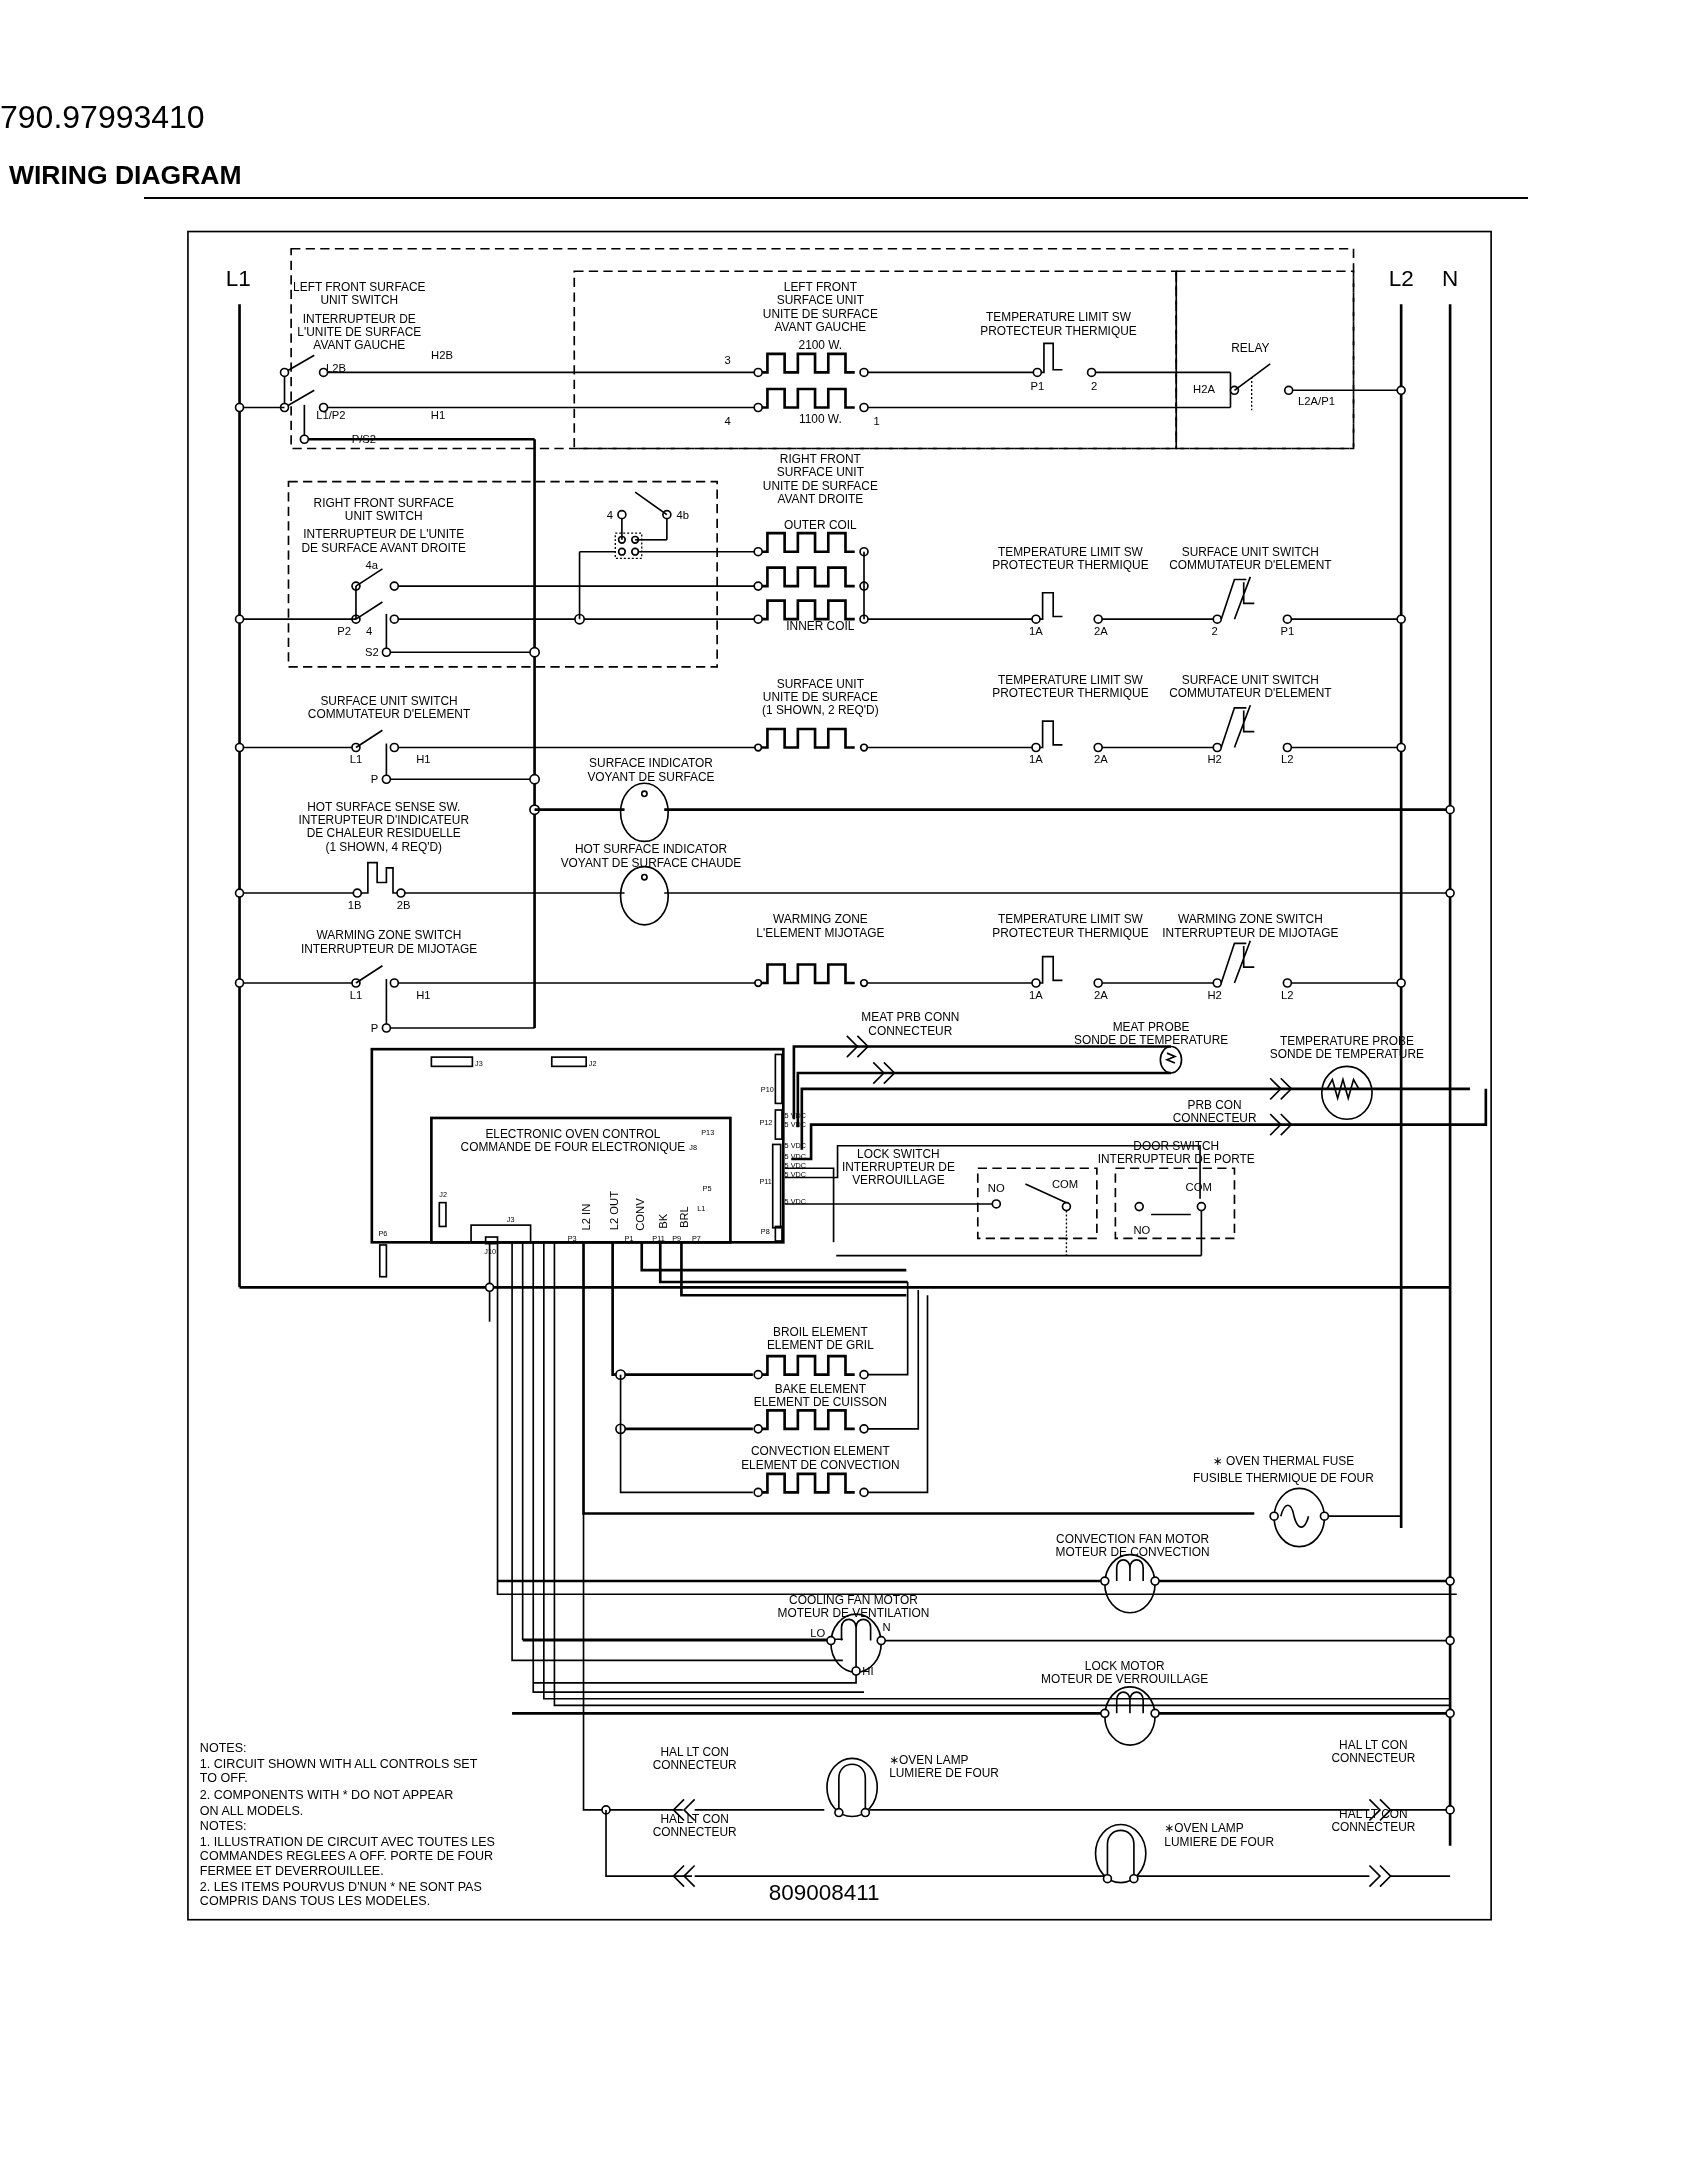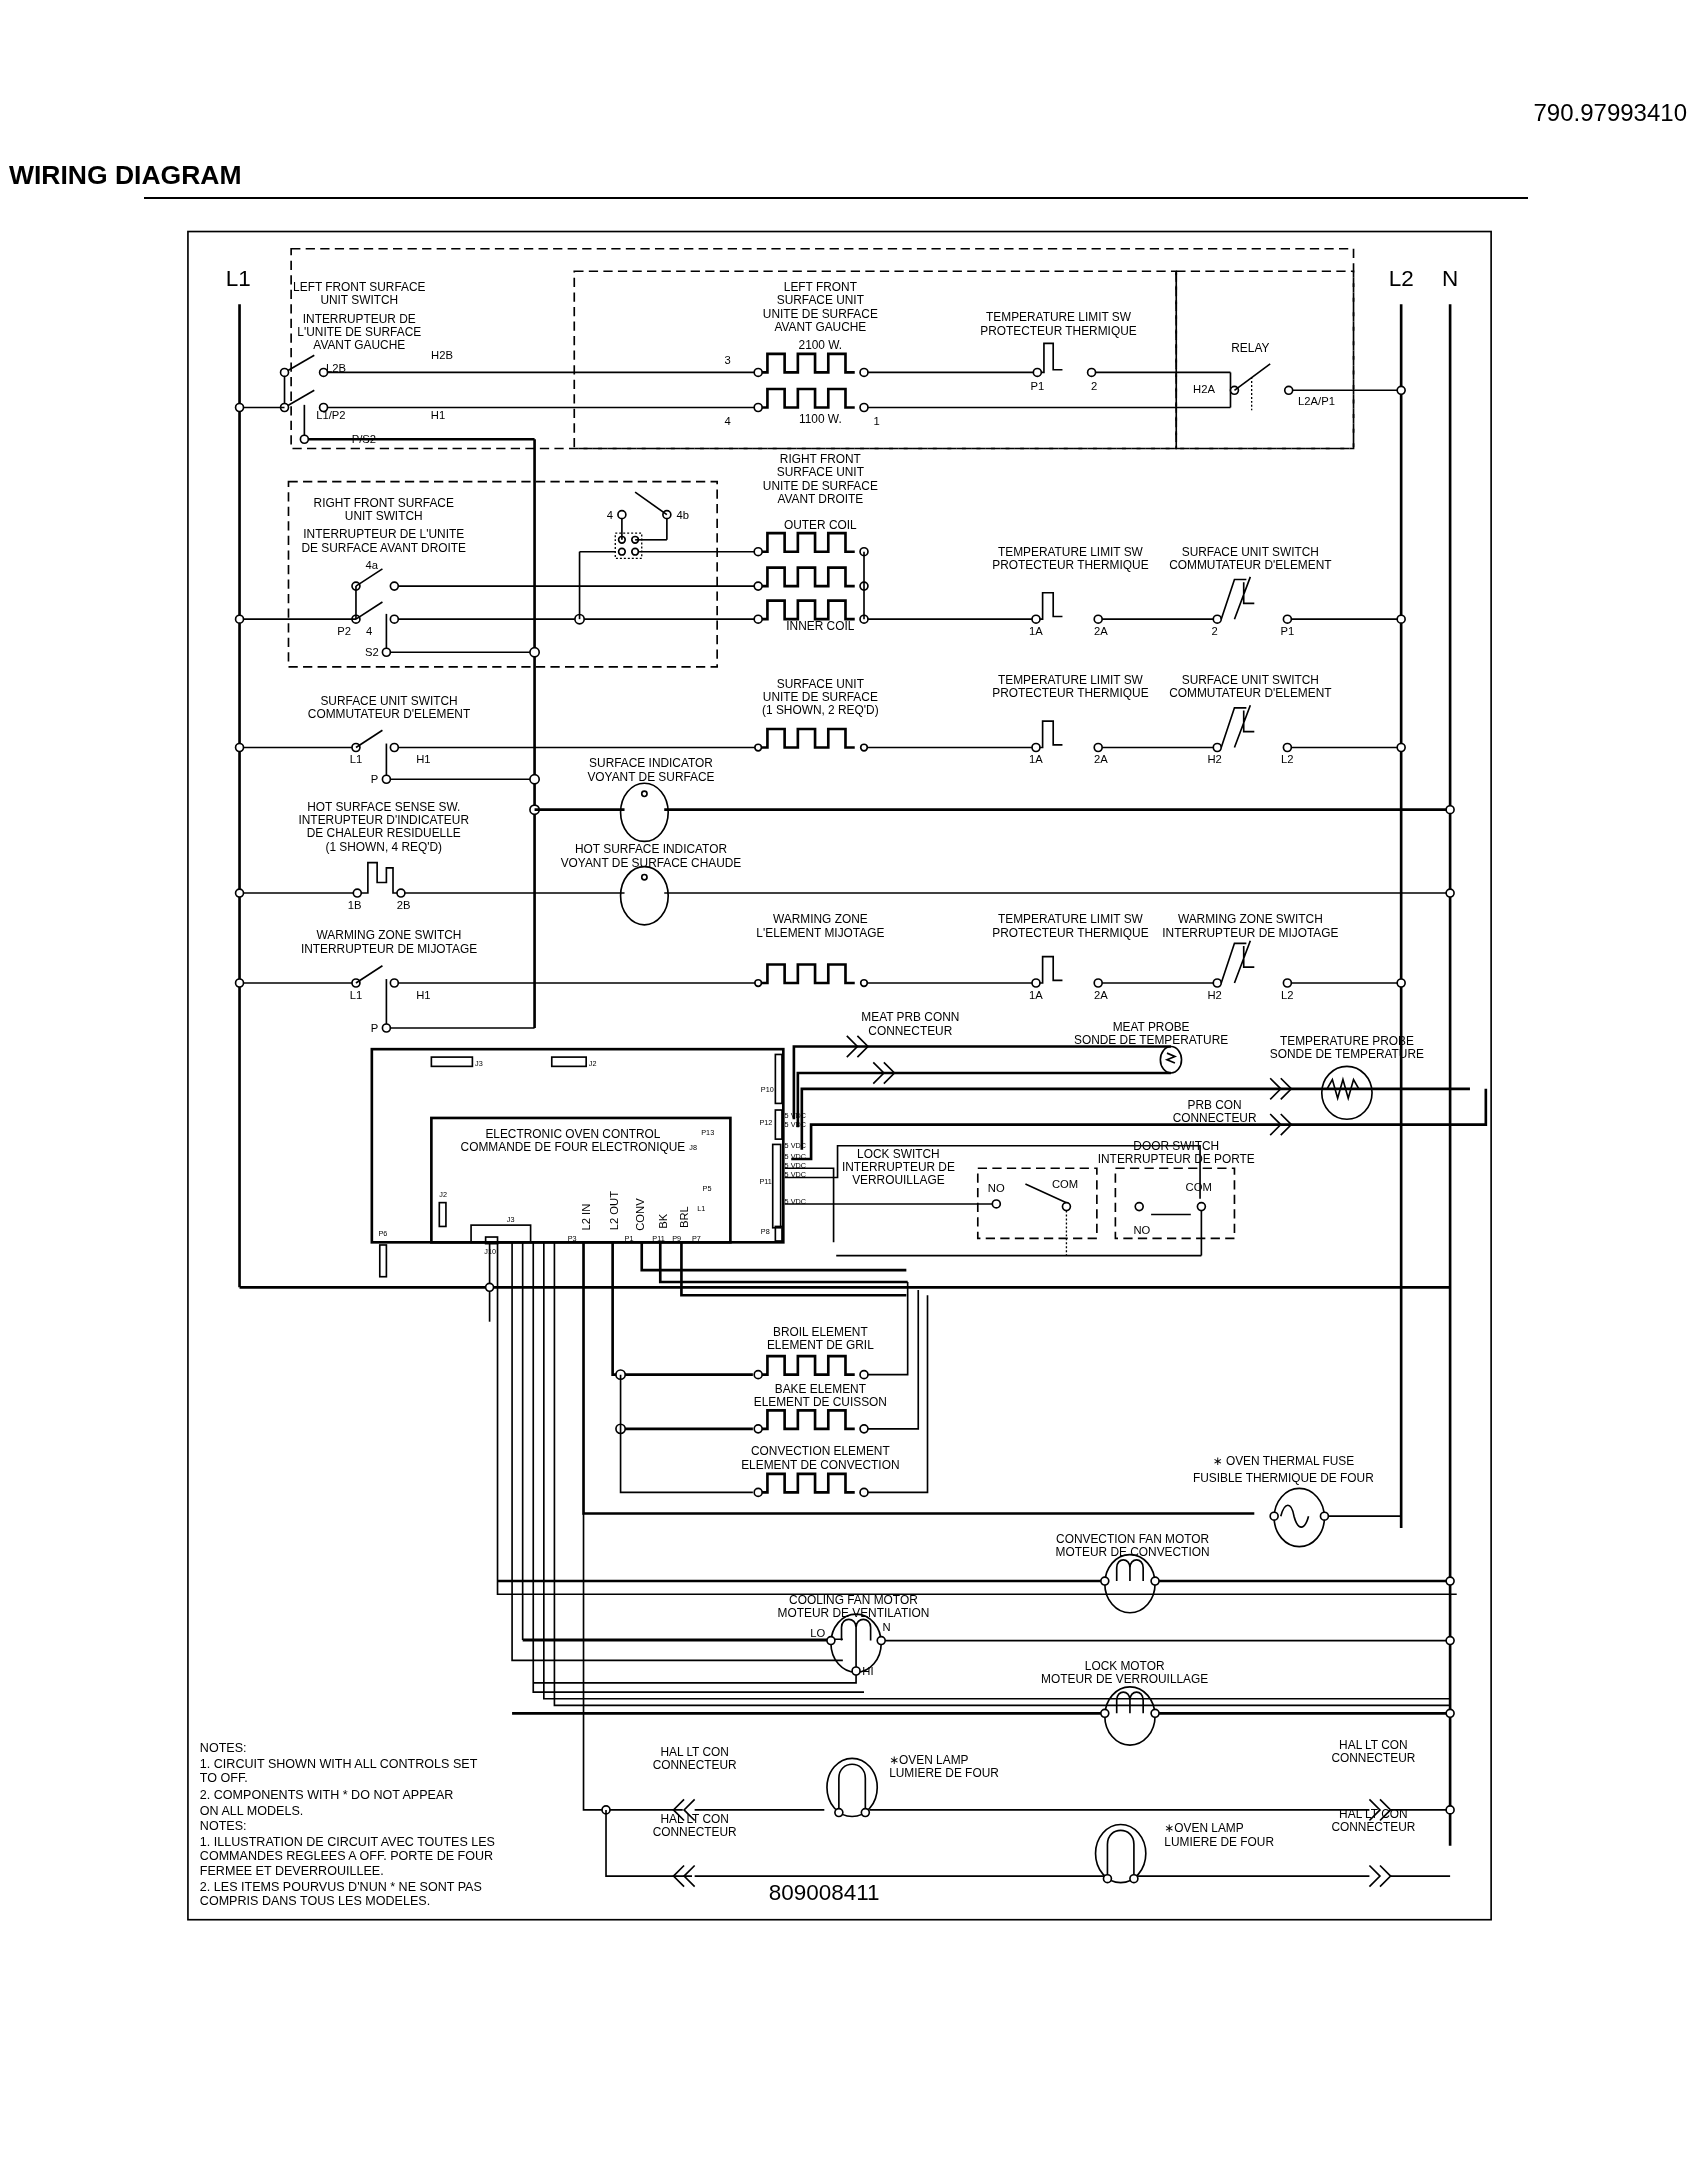--- a/index.html
+++ b/index.html
@@ -1,17 +1,17 @@
 <!DOCTYPE html>
 <html style="font-size:10.6px"><head>
 <meta charset="utf-8">
 <style>
   html,body{margin:0;padding:0;background:#fff;}
   body{width:1687px;height:2183px;position:relative;overflow:hidden;font-family:"Liberation Sans",sans-serif;}
-  #doc-number{position:absolute;top:99px;left:0;width:1687px;text-align:right;font-size:24px;color:#000;}
+  #doc-number{position:absolute;top:99px;left:0;width:1687px;text-align:left;font-size:32px;color:#000;}
   #doc-title{position:absolute;top:160px;left:0;width:1687px;font-size:26.5px;font-weight:bold;color:#000;padding-left:9px;}
   #title-rule{position:absolute;top:197px;left:144px;width:1384px;height:2px;background:#000;}
   svg{position:absolute;left:0;top:0;}
   .w{stroke:#000;stroke-width:4;fill:none;}
   .wt{stroke:#000;stroke-width:2.5;fill:none;}
   .dash{stroke:#000;stroke-width:2.5;fill:none;stroke-dasharray:14 8;}
   .dot{stroke:#000;stroke-width:2;fill:none;stroke-dasharray:3 3;}
   .term{fill:#fff;stroke:#000;stroke-width:2.5;}
   .lbl{font-family:"Liberation Sans",sans-serif;font-size:18px;fill:#000;text-anchor:middle;}
   .lbl-l{font-family:"Liberation Sans",sans-serif;font-size:18px;fill:#000;text-anchor:start;}

